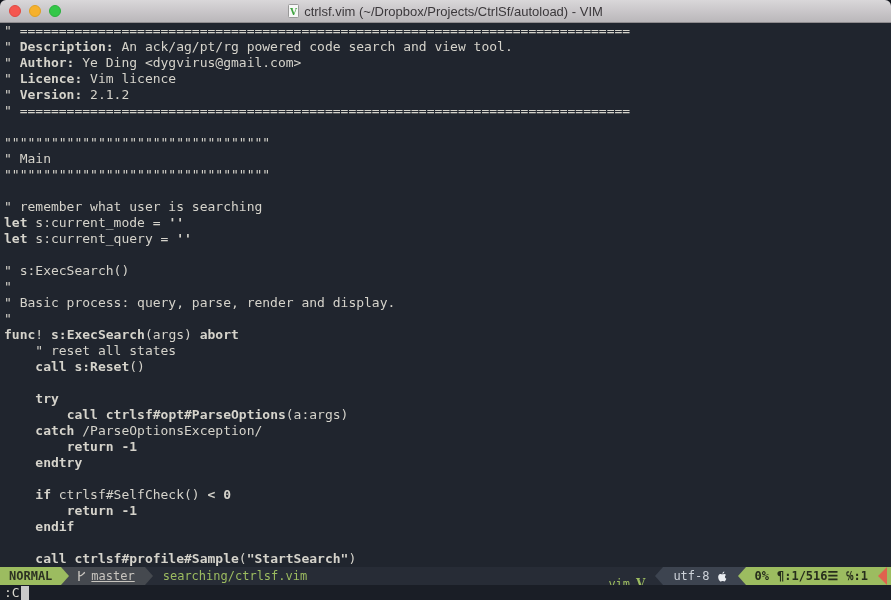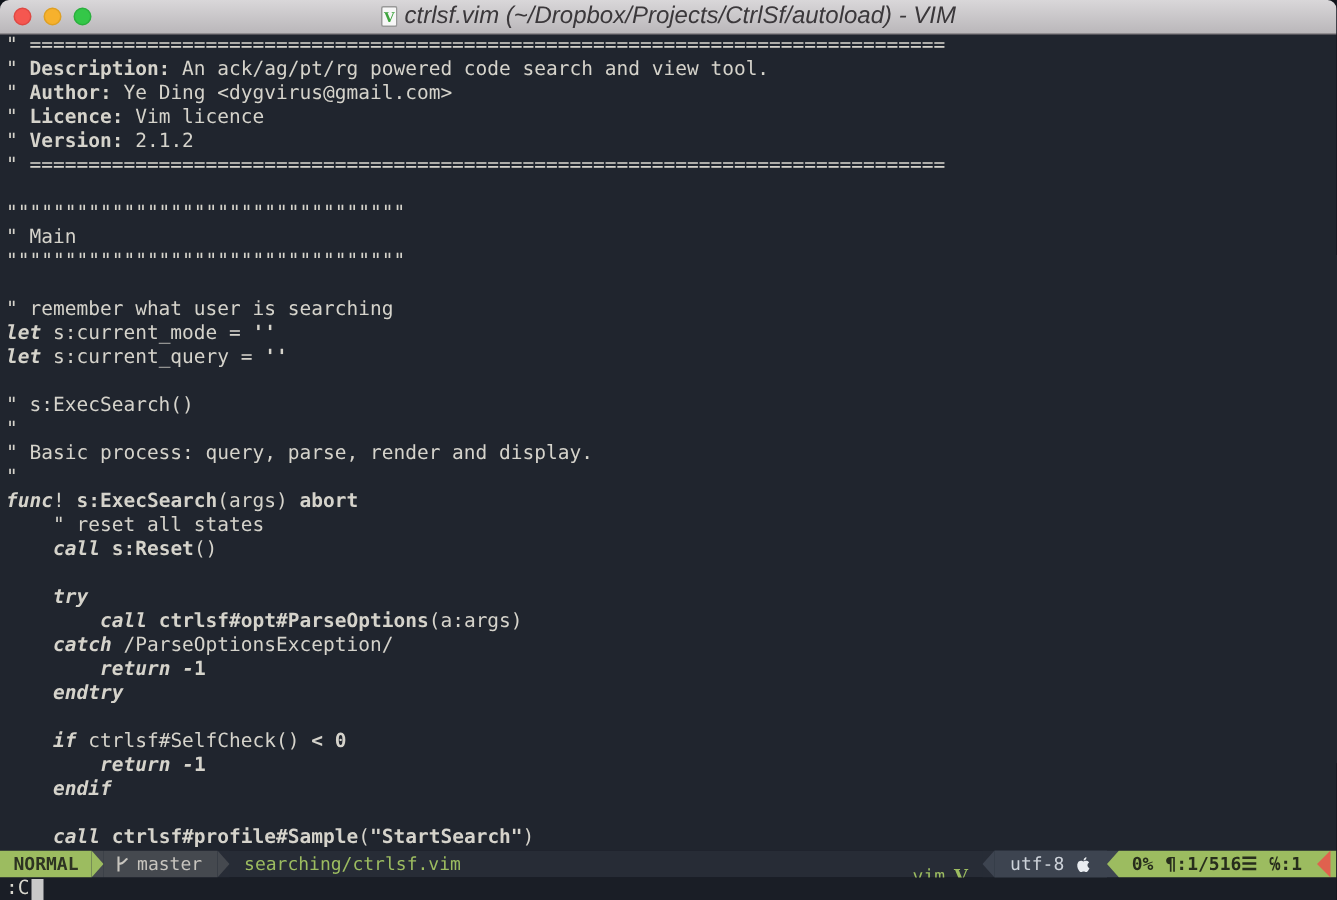--- a/index.html
+++ b/index.html
@@ -17,49 +17,49 @@
   }
   .traffic{display:flex;gap:8px;margin-left:9px;}
   .tl{width:12px;height:12px;border-radius:50%;display:inline-block;box-sizing:border-box;}
   .tl.red{background:#f55750;border:1px solid #df4943;}
   .tl.yellow{background:#f6b12d;border:1px solid #dfa023;}
   .tl.green{background:#34c748;border:1px solid #2bb03e;}
   .title-wrap{
     position:absolute;left:0;right:0;top:0;bottom:0;
     display:flex;align-items:center;justify-content:center;gap:5px;pointer-events:none;
   }
-  .title{font-size:16px;color:#3b383b;font-style:italic;}
+  .title{font-size:13px;color:#3b383b;}
   
   .editor{
     height:544px;background:#20252e;padding:0 0 0 4px;box-sizing:border-box;
     font-size:13px;line-height:16px;white-space:pre;overflow:hidden;
   }
   .line{height:16px;}
   .editor span{color:#d5d3cb;}
   .s-cm{color:#5c6773;}
   .s-cb{color:#7e8894;text-align:right;}
   .s-cf{color:#9aa3ad;}
   .s-cg{color:#b8cc52;font-weight:bold;}
-  .s-kw{color:#ee2d72;font-weight:bold;font-style:italic;}
+  .s-kw{color:#ee2d72;font-weight:bold;}
   .s-or{color:#ffa14e;font-weight:normal;}
   .s-st{color:#c9ab4d;font-weight:bold;}
   .s-s2{color:#e6c447;font-weight:bold;}
   .s-cy{color:#39a7dd;font-weight:bold;}
   .s-fn{color:#eeece6;font-weight:bold;}
   .s-tx{color:#d5d3cb;}
   .s-pa{color:#a9aeb6;}
   .s-nu{color:#a37acc;font-weight:bold;}
   
   .statusline{
     height:18px;background:#272c36;display:flex;align-items:center;
     font-size:12px;line-height:18px;overflow:hidden;
   }
   .seg{display:flex;align-items:center;white-space:pre;}
   .seg-mode{background:#9cbc60;color:#2d3322;font-weight:bold;padding:0 9px;}
-  .seg-branch{background:#45494f;color:#c8c5bf;padding:0 10px 0 7px;gap:5px;}
+  .seg-branch{background:#45494f;color:#c8c5bf;padding:0 10px 0 7px;gap:5px;text-decoration:underline;}
   .seg-file{color:#9cbc60;padding-left:10px;}
   .spacer{flex:1;}
   .seg-ft{color:#9cbc60;padding:0 10px;gap:6px;margin-top:16px;}
   .vim-glyph{font-family:"DejaVu Serif",serif;font-weight:bold;font-size:12px;color:#9cbc60;}
   .seg-enc{background:#3d4450;color:#ced3da;padding:16px 10px;gap:7px;}
   .seg-pos{background:#9cbc60;color:#272d1c;font-weight:bold;padding:0 4px 0 9px;gap:8px;}
   .arr{width:0;height:0;border-top:9px solid transparent;border-bottom:9px solid transparent;}
   .arr-mode{border-left:8px solid #9cbc60;background:#45494f;}
   .arr-branch{border-left:8px solid #45494f;background:#272c36;}
   .arr-enc{border-right:8px solid #3d4450;background:#272c36;}

